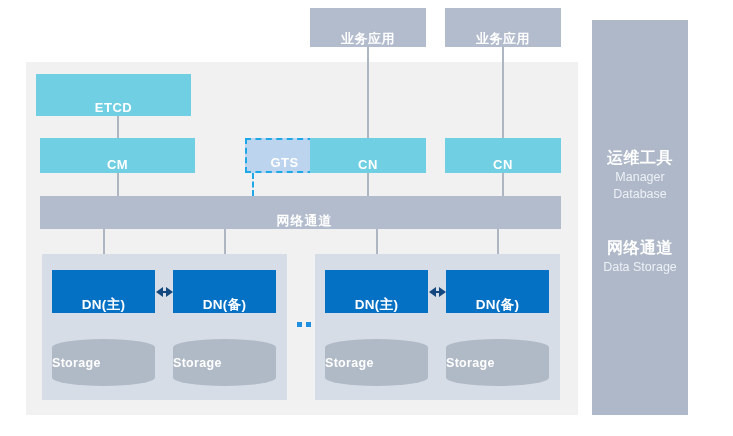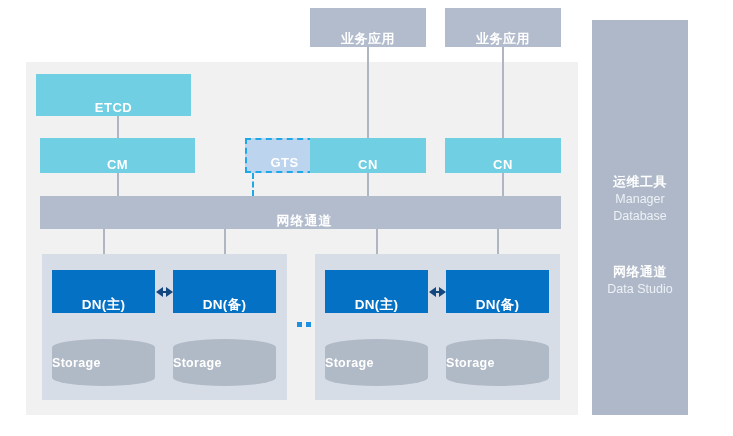--- a/index.html
+++ b/index.html
@@ -161,26 +161,25 @@
     background: #aeb8c8;
     box-sizing: border-box;
   }
   .tool-block {
     position: absolute;
     left: 0; right: 0;
     text-align: center;
     color: #ffffff;
   }
   .tool-title {
-    font-size: 13px;
+    font-size: 16px;
     font-weight: bold;
     letter-spacing: 0.5px;
     color: #ffffff;
     display: block;
-    margin-top: 25px;
   }
   .tool-sub {
     font-size: 12.5px;
     color: #edf1f6;
     display: block;
     line-height: 1.35;
   }
 </style>
 </head>
 <body>
@@ -299,18 +298,18 @@
   <div class="tools-panel" style="left:592px; top:20px; width:96px; height:395px;">
 
     <div class="tool-block" style="top:128px;">
       <span class="tool-title">运维工具</span>
       <span class="tool-sub">Manager</span>
       <span class="tool-sub">Database</span>
     </div>
 
     <div class="tool-block" style="top:218px;">
       <span class="tool-title">网络通道</span>
-      <span class="tool-sub">Data Studio</span>
+      <span class="tool-sub">Data Storage</span>
     </div>
 
   </div>
 
 </div>
 
 </body></html>

